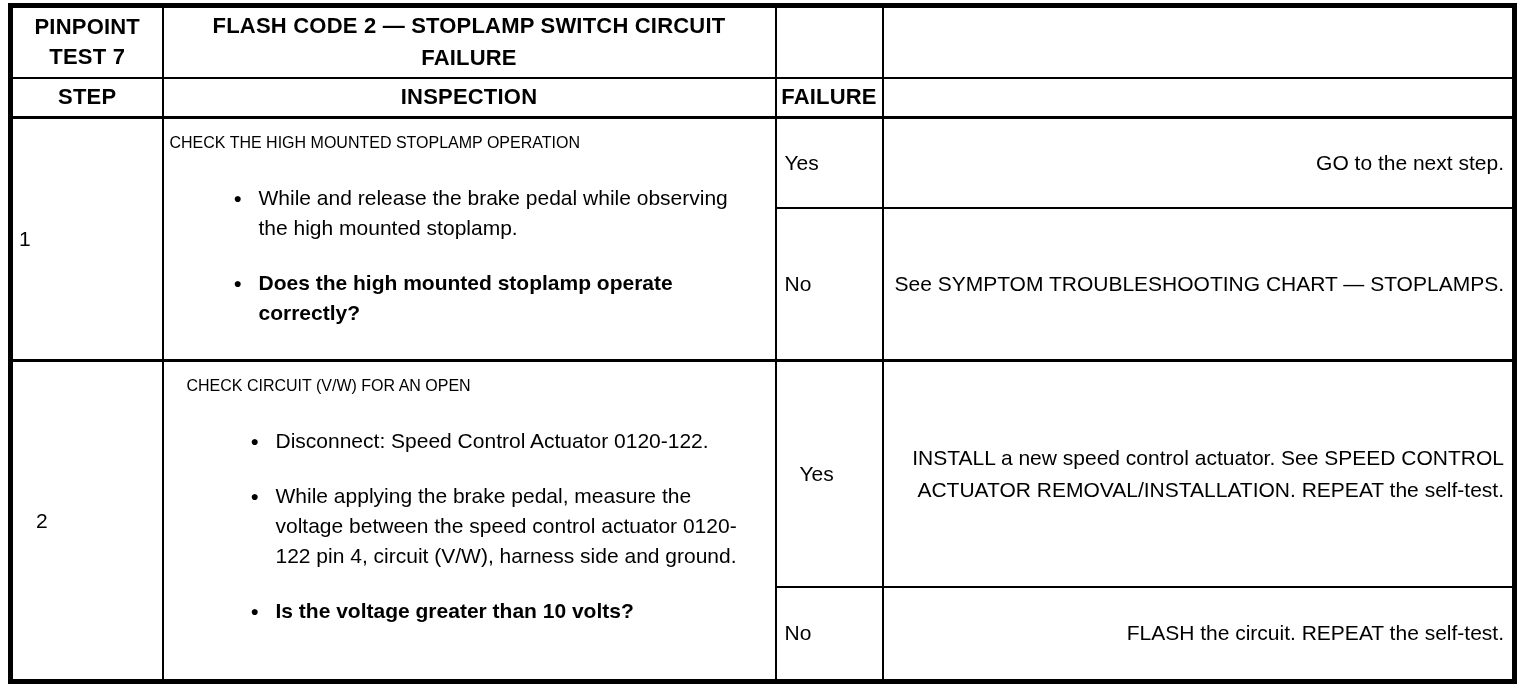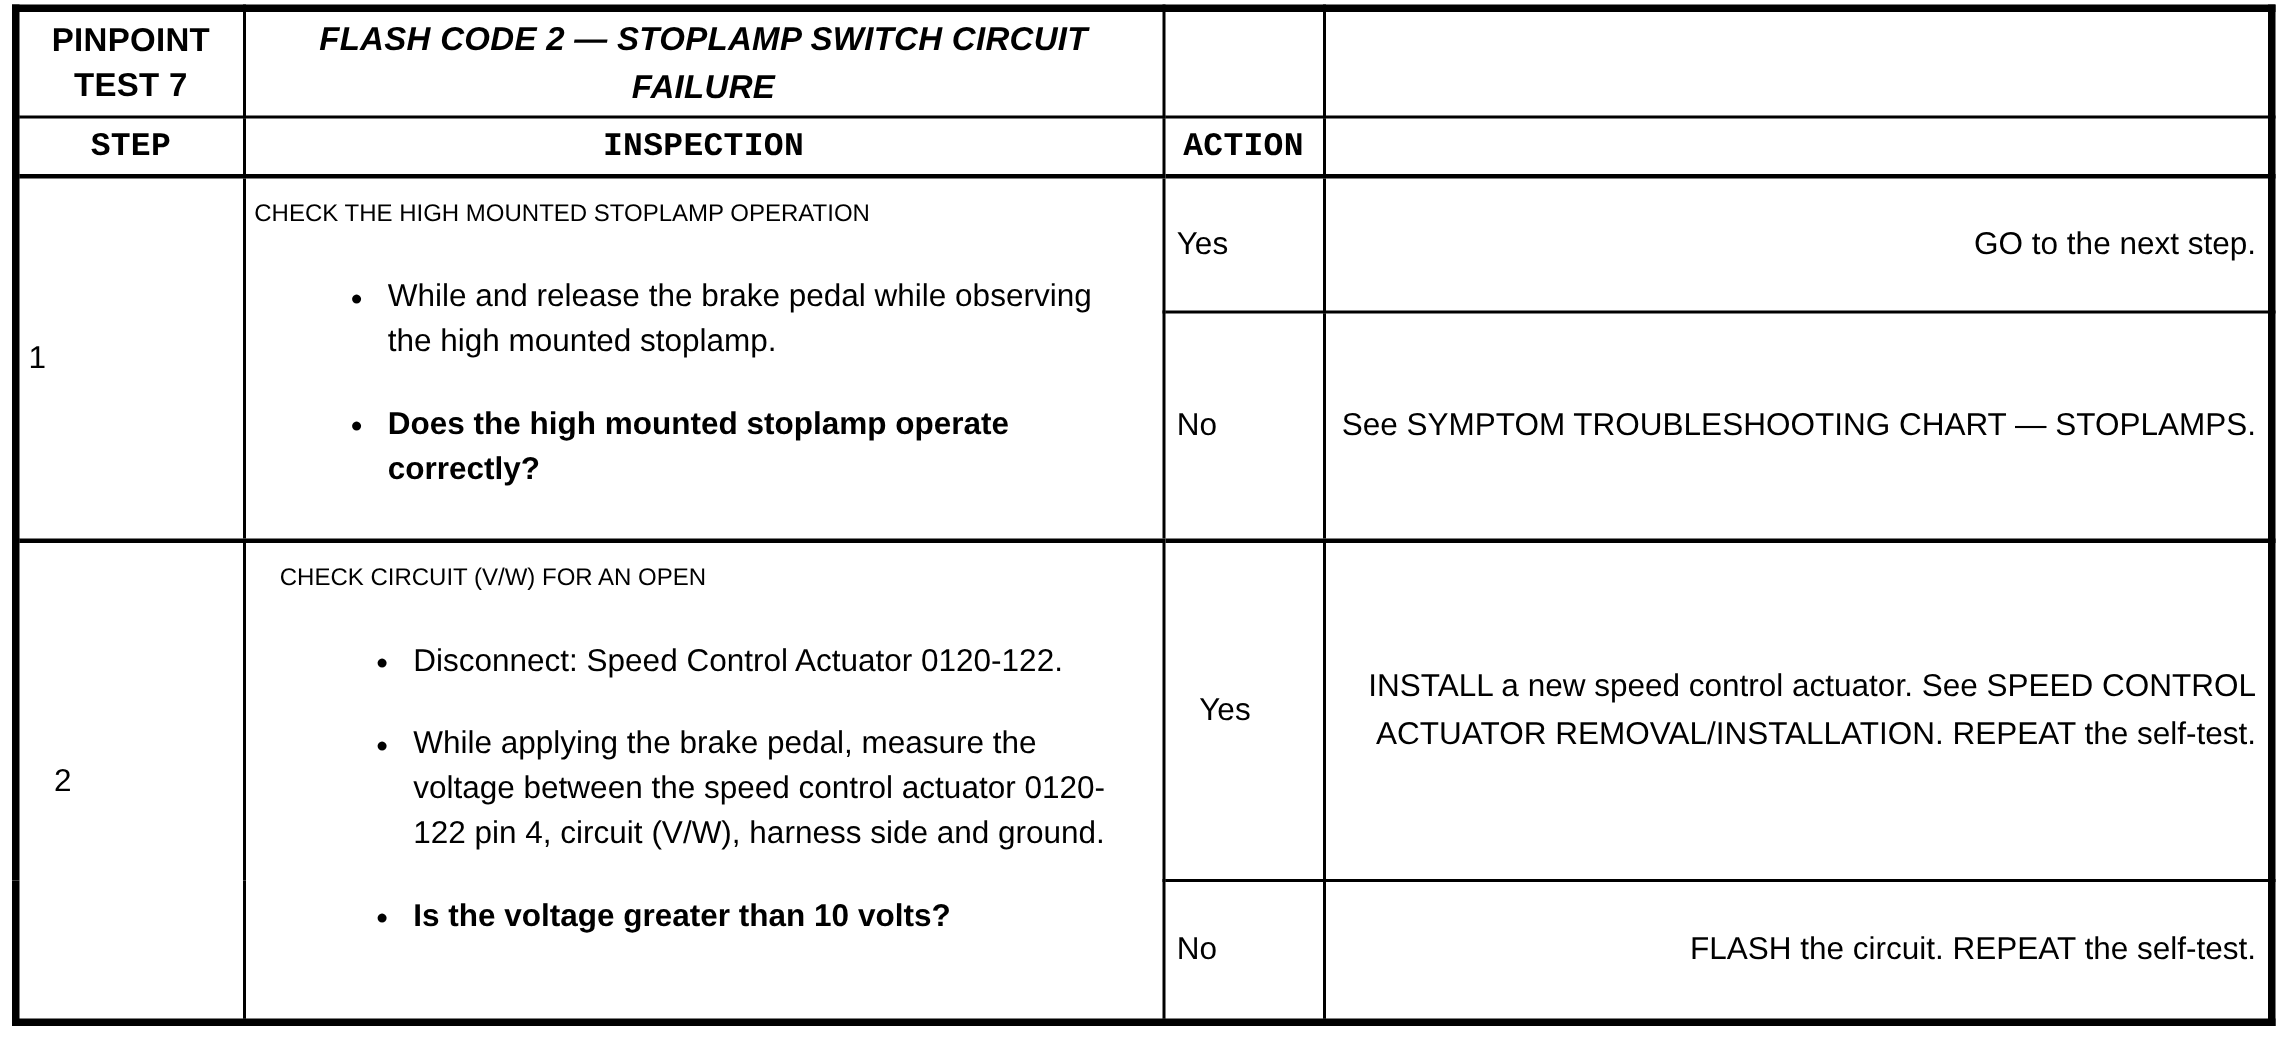--- a/index.html
+++ b/index.html
@@ -25,21 +25,21 @@
   }
   td {
     border: 2px solid #000000;
     padding: 0;
     vertical-align: middle;
     font-size: 21px;
     overflow: hidden;
   }
   
   tr.r1 { height: 72px; }
-  tr.r2 { height: 40px; font-family: Liberation Mono, monospace; }
+  tr.r2 { height: 40px; }
   tr.r3 { height: 90px; }
   tr.r4 { height: 153px; }
   tr.r5 { height: 226px; }
   tr.r6 { height: 95px; }
   
   tr.r2 td { border-bottom: 3px solid #000000; }
   tr.r5 td { border-top: 3px solid #000000; padding-left: 23px; }
   
   .hdr {
     font-weight: bold;
@@ -48,21 +48,20 @@
     letter-spacing: 0.2px;
   }
   .test-label {
     line-height: 30px;
     padding: 2px 4px;
   }
   .flash-title .inner {
     max-width: 560px;
     margin: 0 auto;
     line-height: 32px;
-    font-style: italic;
   }
   
   .step-cell {
     vertical-align: middle;
     padding-left: 6px;
     text-align: left;
   }
   
   .insp-cell {
     vertical-align: top;
@@ -131,21 +130,21 @@
       <td class="hdr flash-title">
         <div class="inner">FLASH CODE 2 — STOPLAMP SWITCH CIRCUIT FAILURE</div>
       </td>
       <td class="empty-cell"></td>
       <td class="empty-cell"></td>
     </tr>
 
     <tr class="r2">
       <td class="hdr">STEP</td>
       <td class="hdr">INSPECTION</td>
-      <td class="hdr">ACTION</td>
+      <td class="hdr">FAILURE</td>
       <td class="empty-cell"></td>
     </tr>
 
     <tr class="r3">
       <td class="step-cell" rowspan="2">1</td>
       <td class="insp-cell" rowspan="2">
         <p class="insp-heading">CHECK THE HIGH MOUNTED STOPLAMP OPERATION</p>
         <ul class="bullets">
           <li>
             <span class="marker">●</span>

